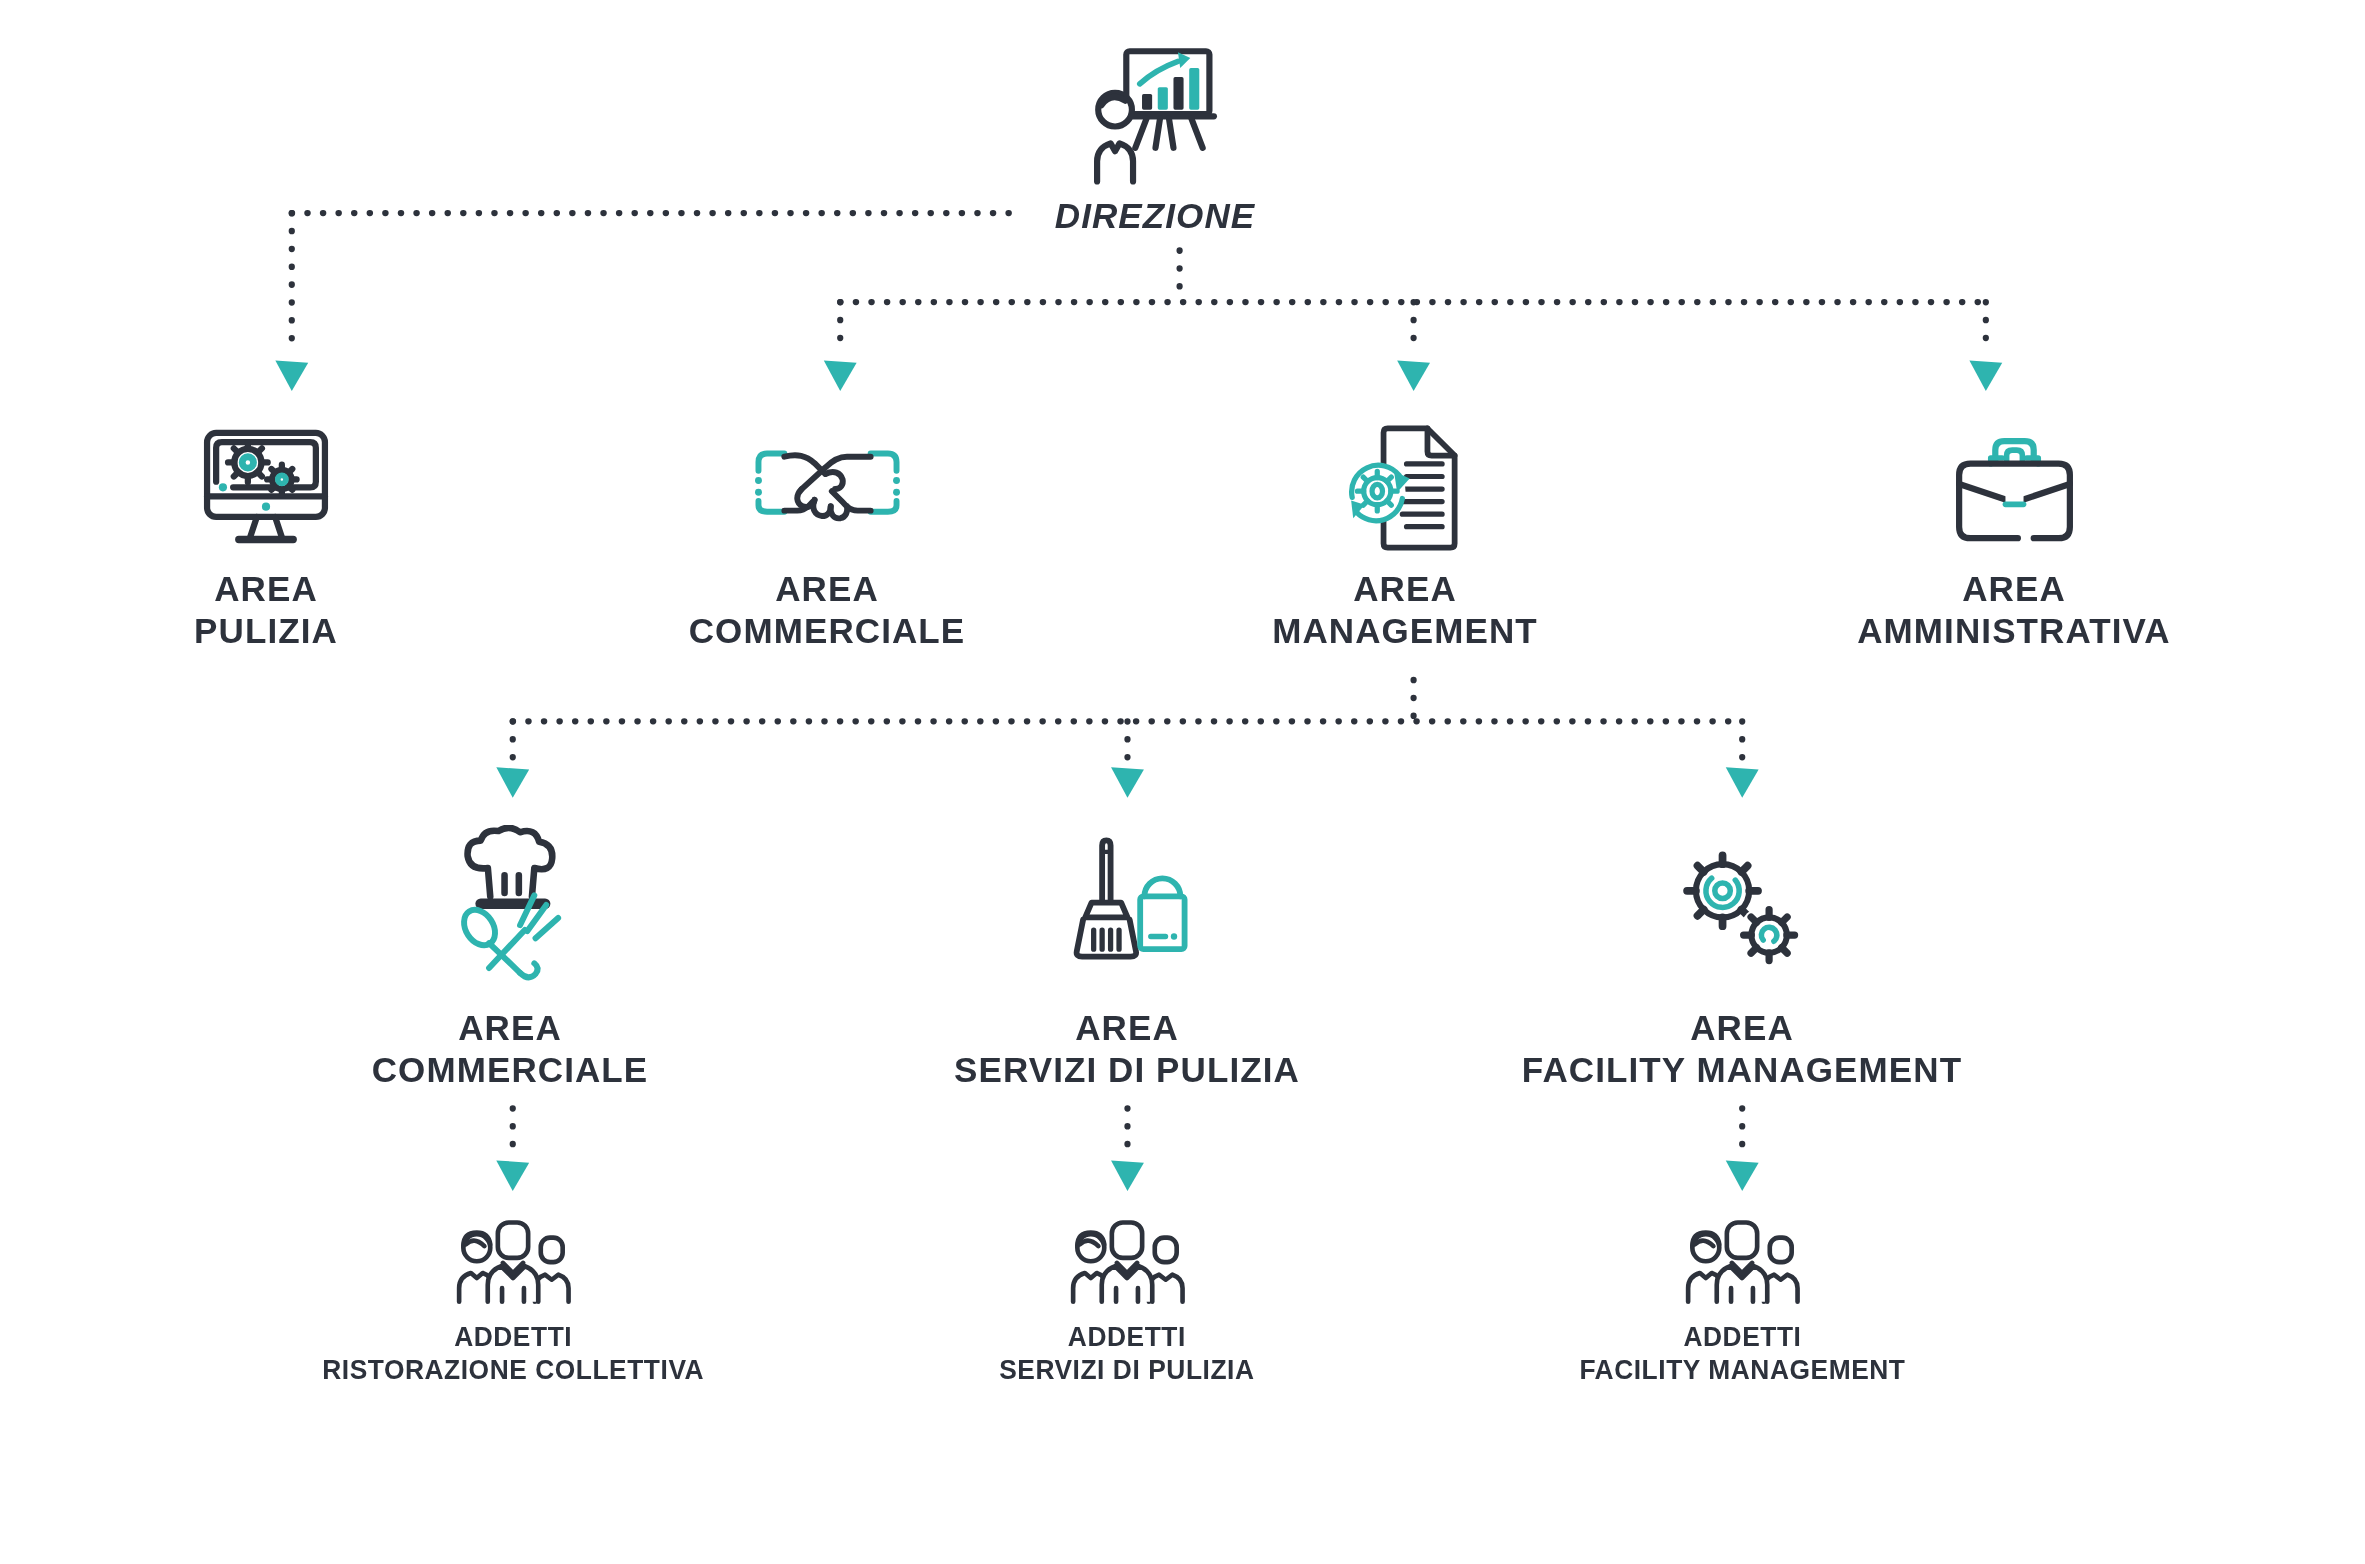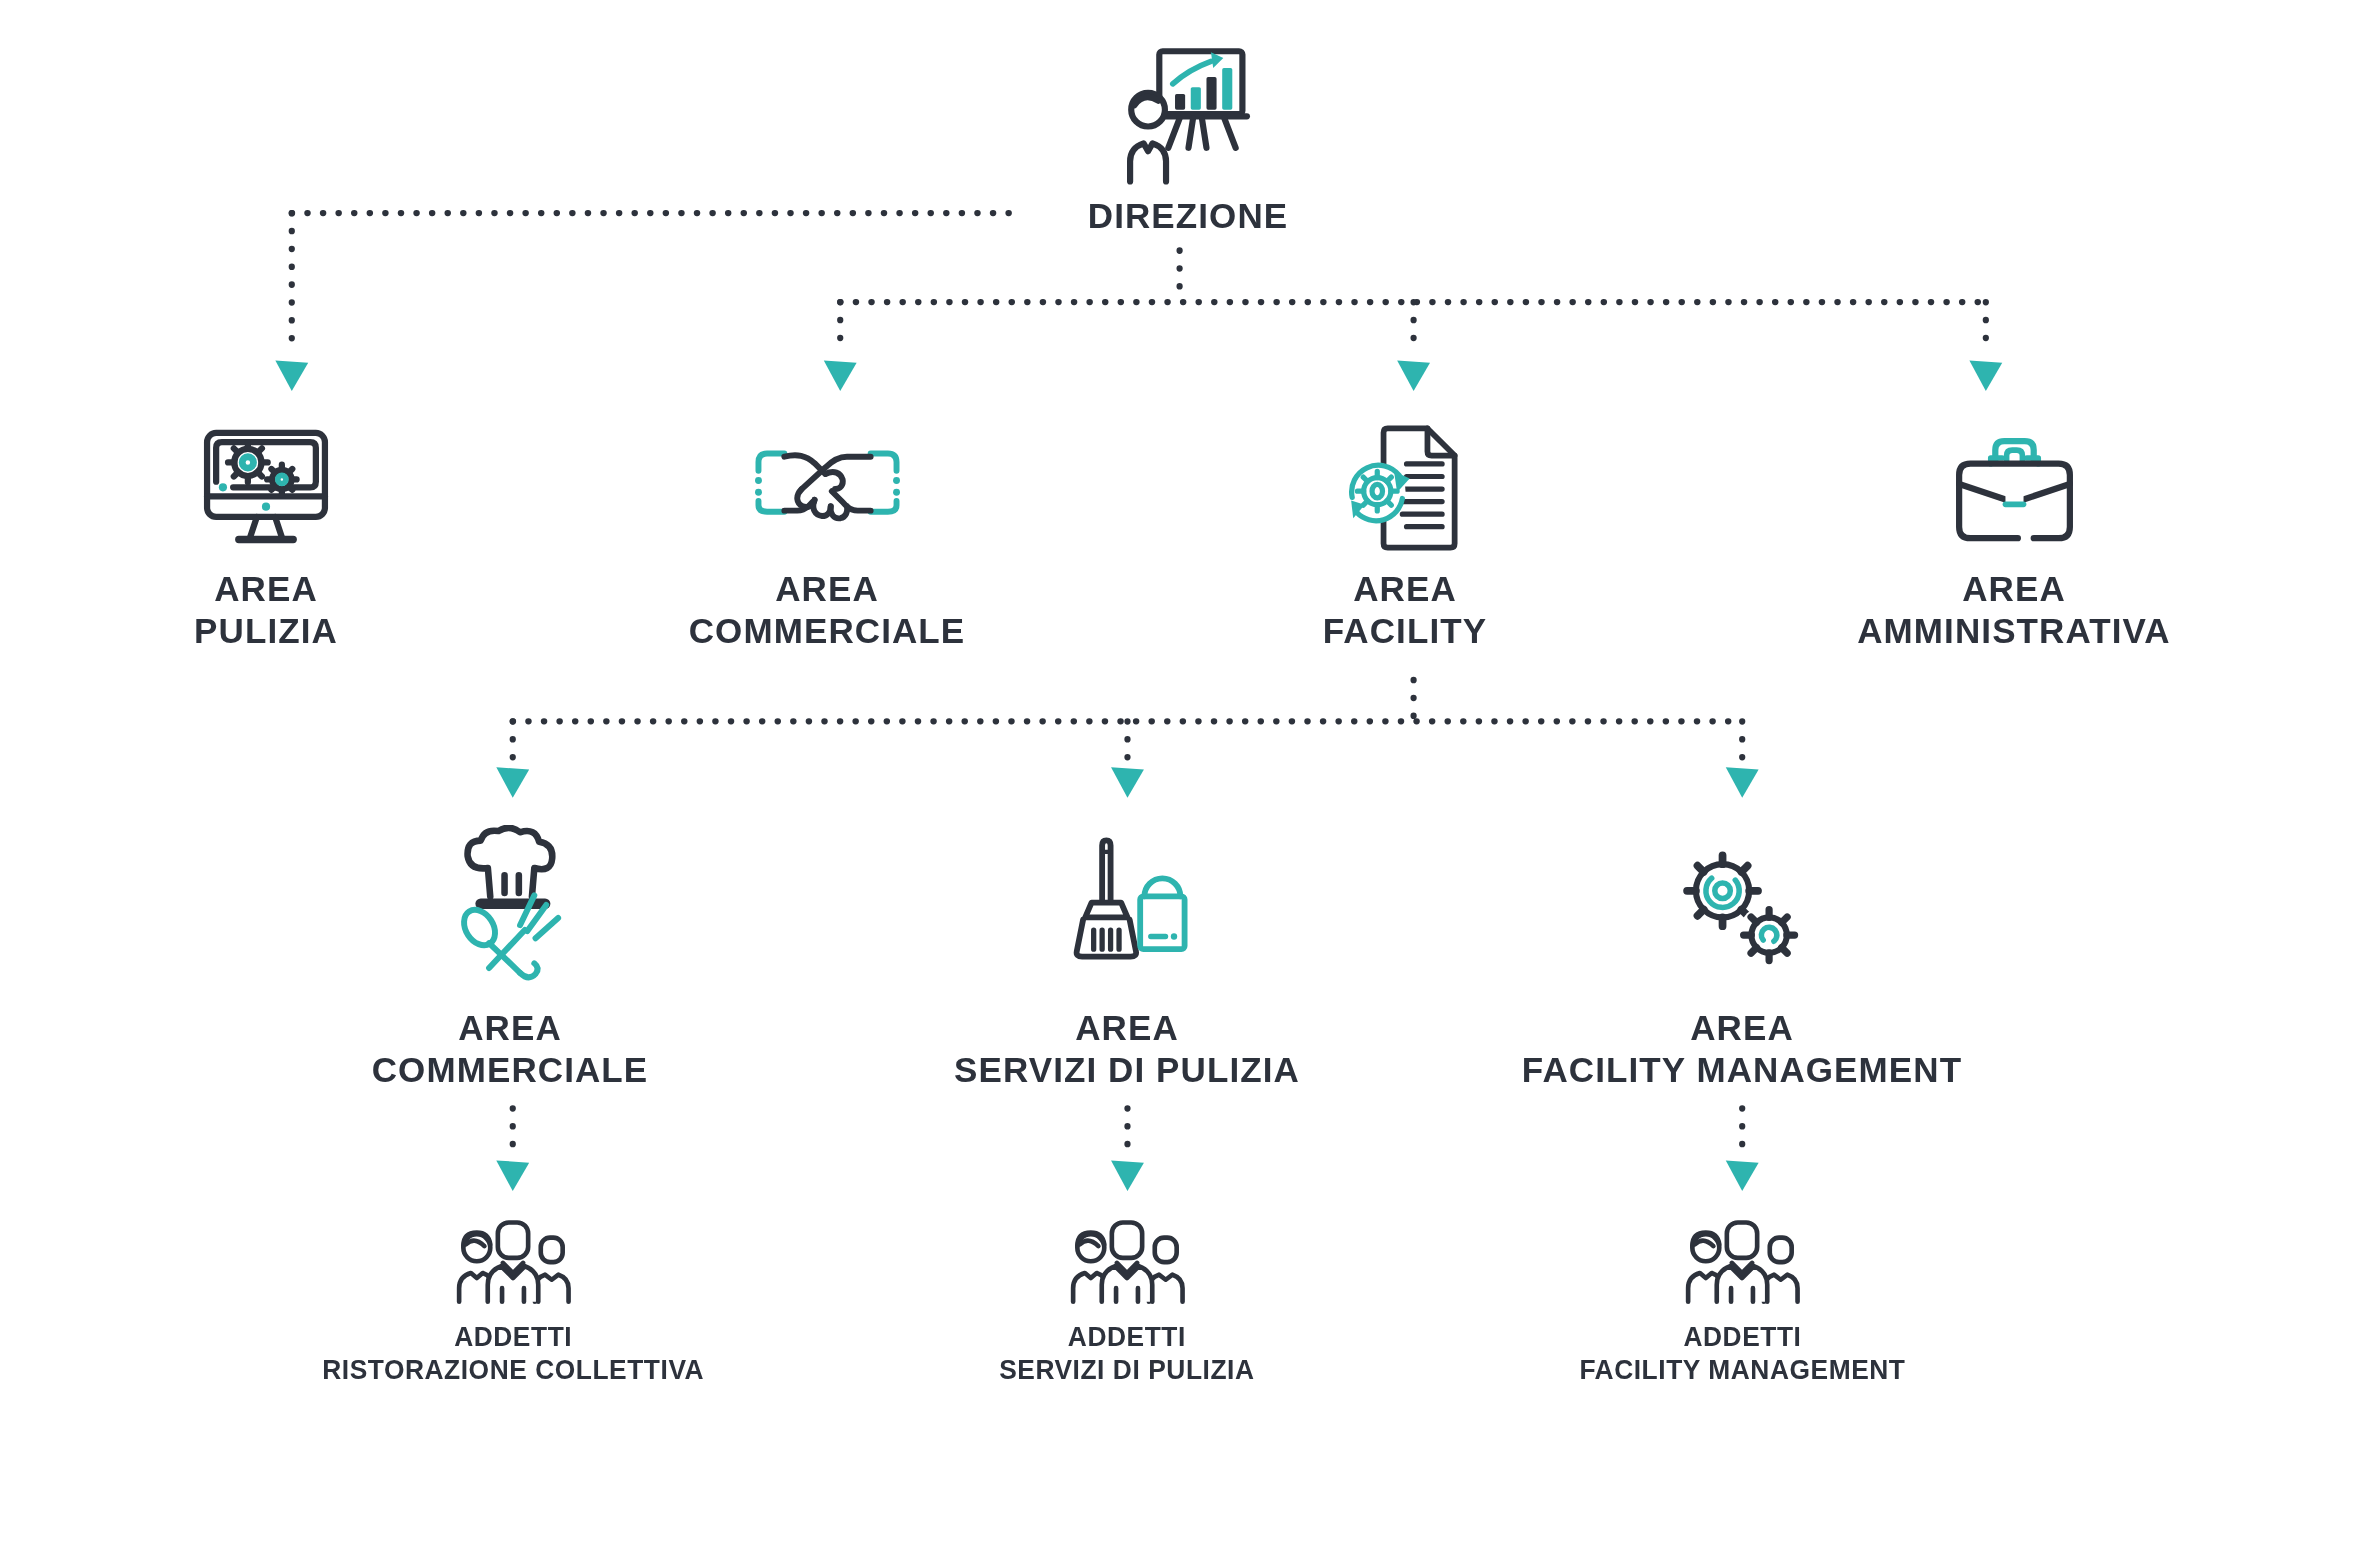--- a/index.html
+++ b/index.html
@@ -40,21 +40,21 @@
   .lvl4 .label{
     margin-top:12.5px;
     font-size:28px;
     line-height:33px;
     letter-spacing:0.6px;
     transform:scaleX(0.94);
     transform-origin:center top;
   }
   .label span{display:block;}
 
-  #n-direzione{left:848px;top:36px;}
+  #n-direzione{left:815px;top:36px;font-style:italic;}
   #n-tecnica{left:-74px;top:417px;}
   #n-commerciale{left:487px;top:417px;}
   #n-operativa{left:1065px;top:417px;}
   #n-amministrativa{left:1674px;top:417px;}
   #n-ristorazione{left:170px;top:820px;}
   #n-pulizia{left:787px;top:820px;}
   #n-facility{left:1402px;top:820px;}
   #n-staff-ristorazione{left:173px;top:1202px;}
   #n-staff-pulizia{left:787px;top:1202px;}
   #n-staff-facility{left:1402px;top:1202px;}
@@ -183,21 +183,21 @@
       <polygon class="fteal" points="44,49 59,56 47,69"></polygon>
       <path class="ict" d="M52,75 A25.5,25.5 0 0 1 8,88"></path>
       <polygon class="fteal" points="3,77 16,81 5,94"></polygon>
       <circle class="ict" cx="28" cy="68" r="13"></circle>
       <path class="ict" d="M41,68 L47,68 M37.2,58.8 L41.4,54.6 M28,55 L28,49 M18.8,58.8 L14.6,54.6 M15,68 L9,68 M18.8,77.2 L14.6,81.4 M28,81 L28,87 M37.2,77.2 L41.4,81.4"></path>
       <ellipse class="ict" cx="28" cy="68" rx="5" ry="6.5"></ellipse>
     </svg>
   </div>
   <div class="label">
     <span>AREA</span>
-    <span>FACILITY</span>
+    <span>MANAGEMENT</span>
   </div>
 </div>
 
 <div class="node lvl2" id="n-amministrativa">
   <div class="icon-box">
     <svg width="125" height="113" viewBox="0 0 110 100" xmlns="http://www.w3.org/2000/svg">
       <path class="ict" d="M38,26 V16 Q38,8 46,8 H64 Q72,8 72,16 V26" style="stroke-width:5.5"></path>
       <path class="ict" d="M48,26 V21 Q48,16 53,16 H57 Q62,16 62,21 V26"></path>
       <path class="ict" d="M34,28 V23 H44 M66,23 H76 V28"></path>
       <path class="ic" d="M6,46 V38 Q6,28 16,28 H94 Q104,28 104,38 V46"></path>

